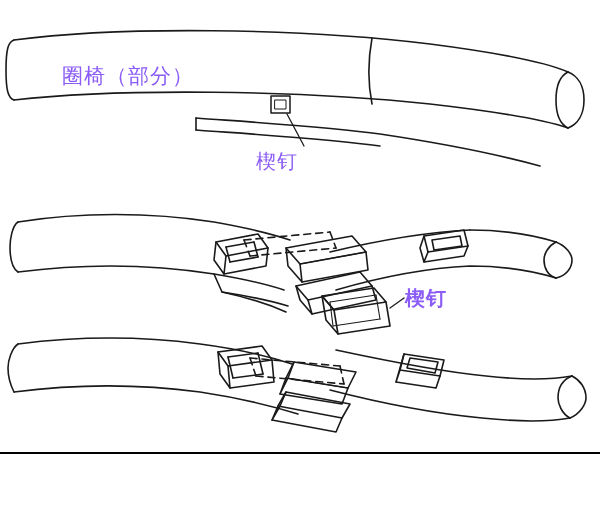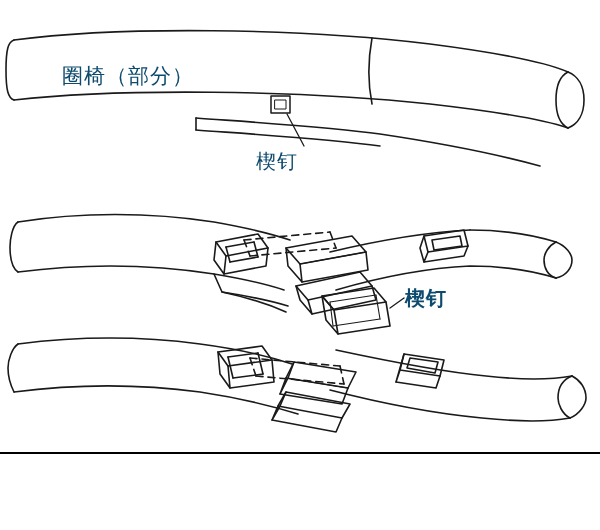--- a/index.html
+++ b/index.html
@@ -27,21 +27,21 @@
     height: 452px;
   }
   #diagram-svg {
     position: absolute;
     left: 0;
     top: 0;
   }
   .cn-label {
     position: absolute;
     font-family: Liberation Mono, monospace;
-    color: #0c4a6e;
+    color: #8b5cf6;
     white-space: nowrap;
   }
   #label-chair {
     left: 62px;
     top: 62px;
     font-size: 21px;
     letter-spacing: 1px;
   }
   #label-wedge-1 {
     left: 256px;

